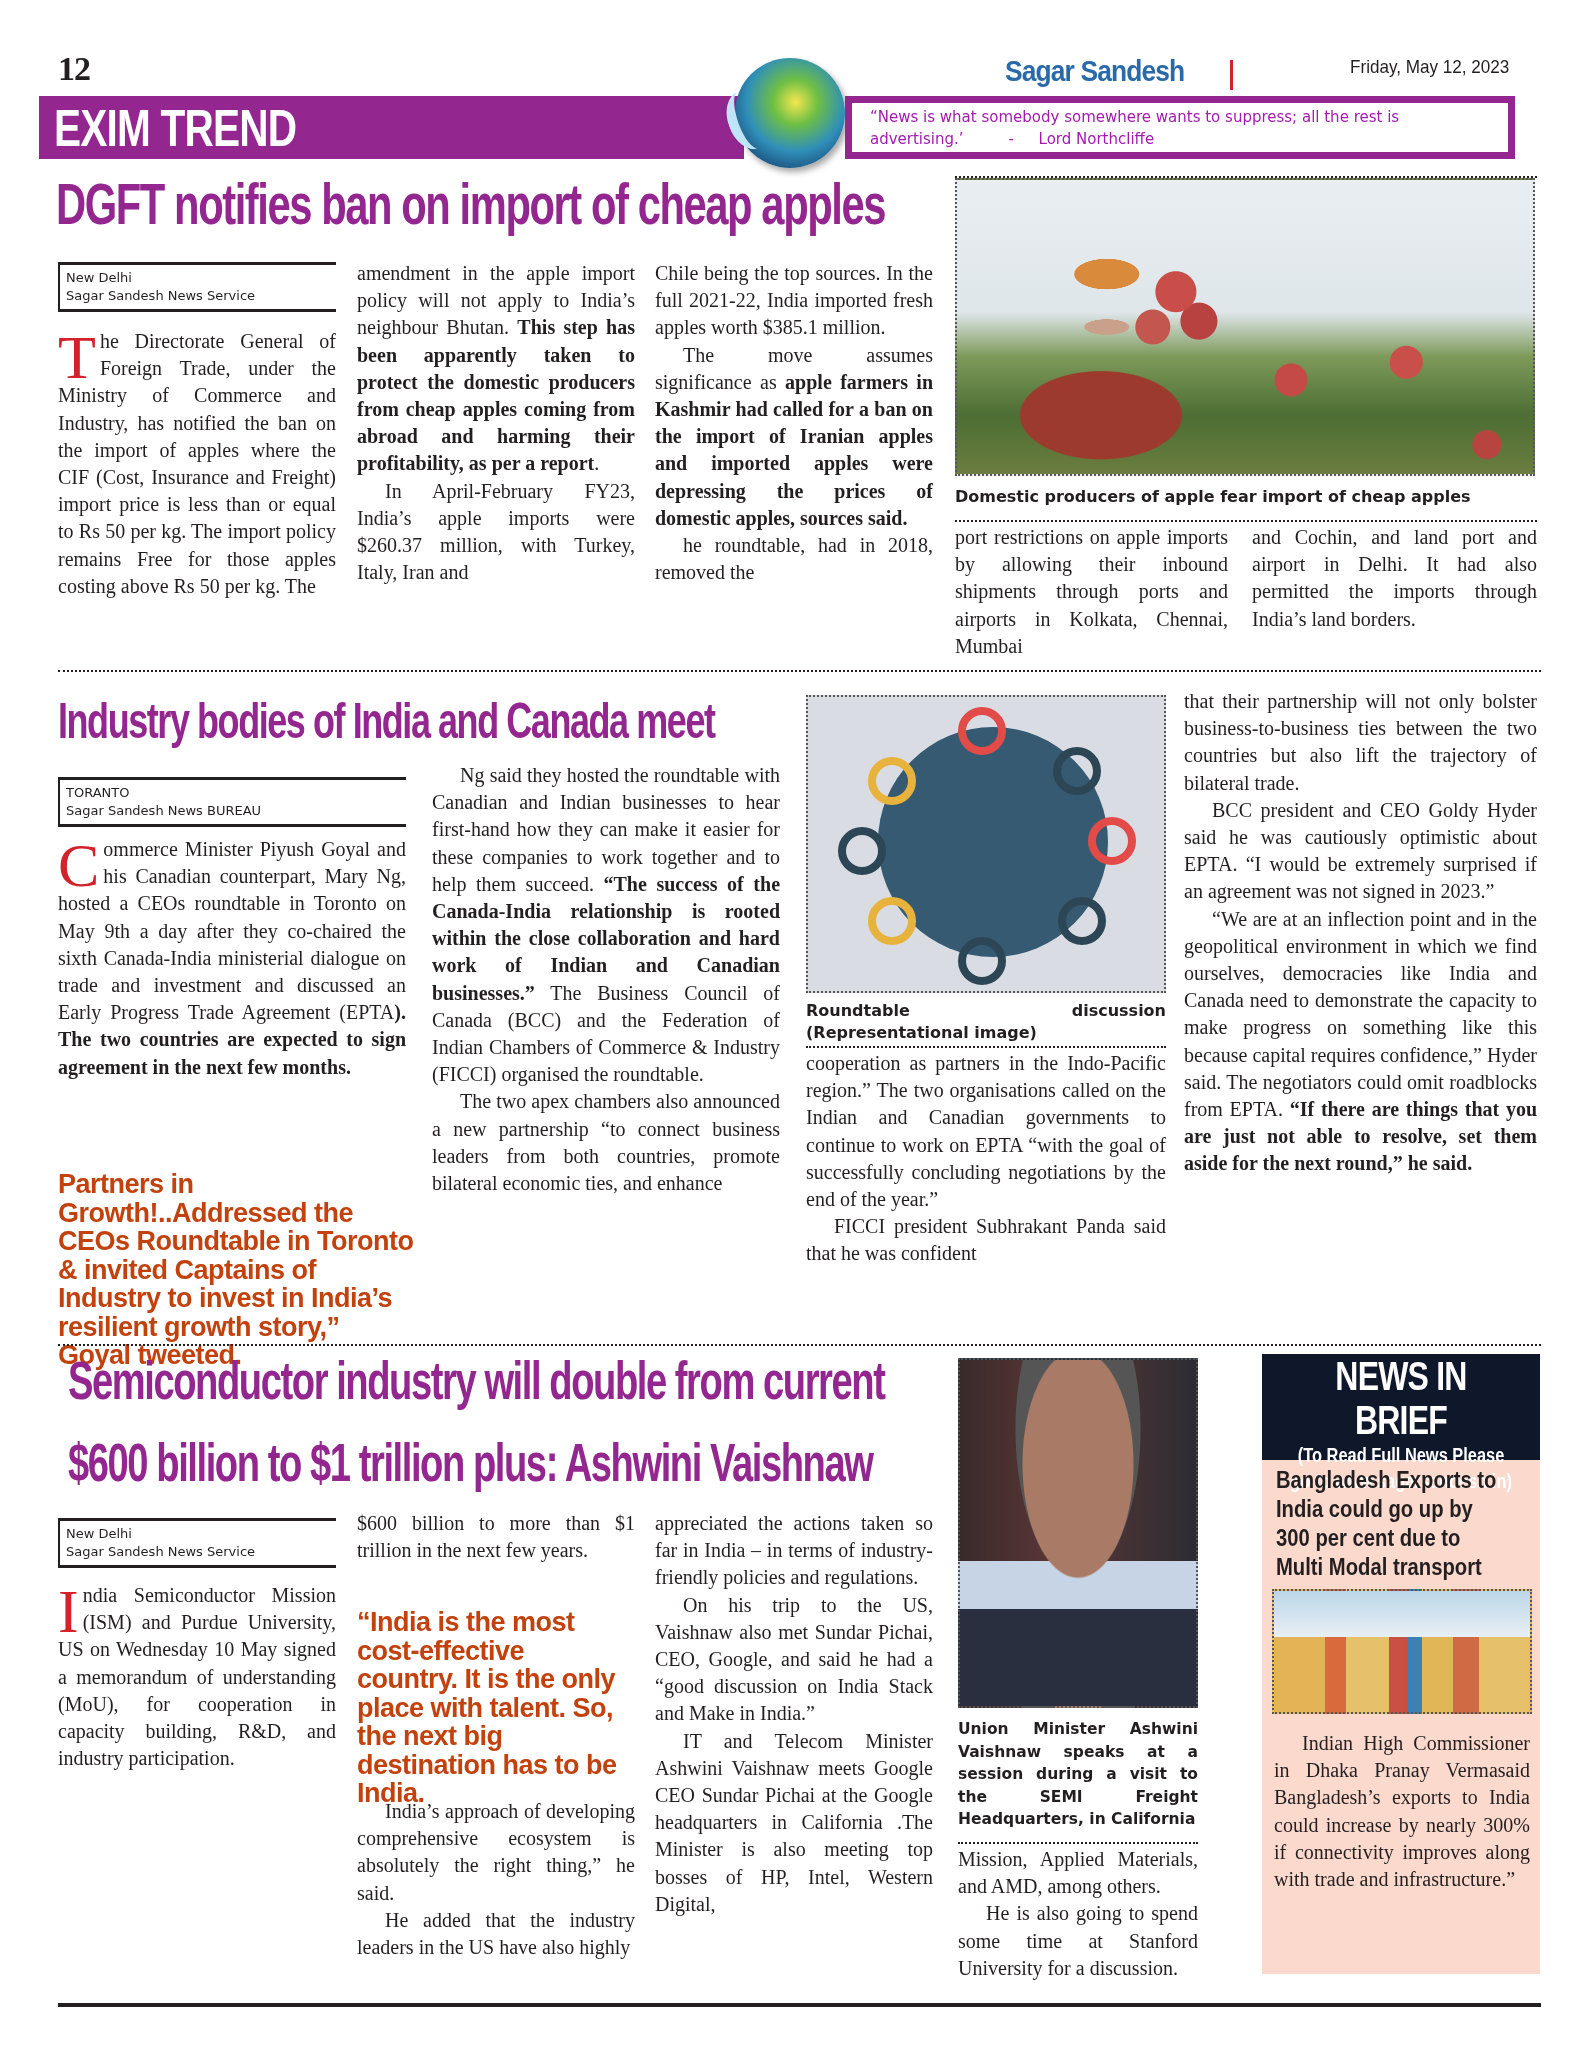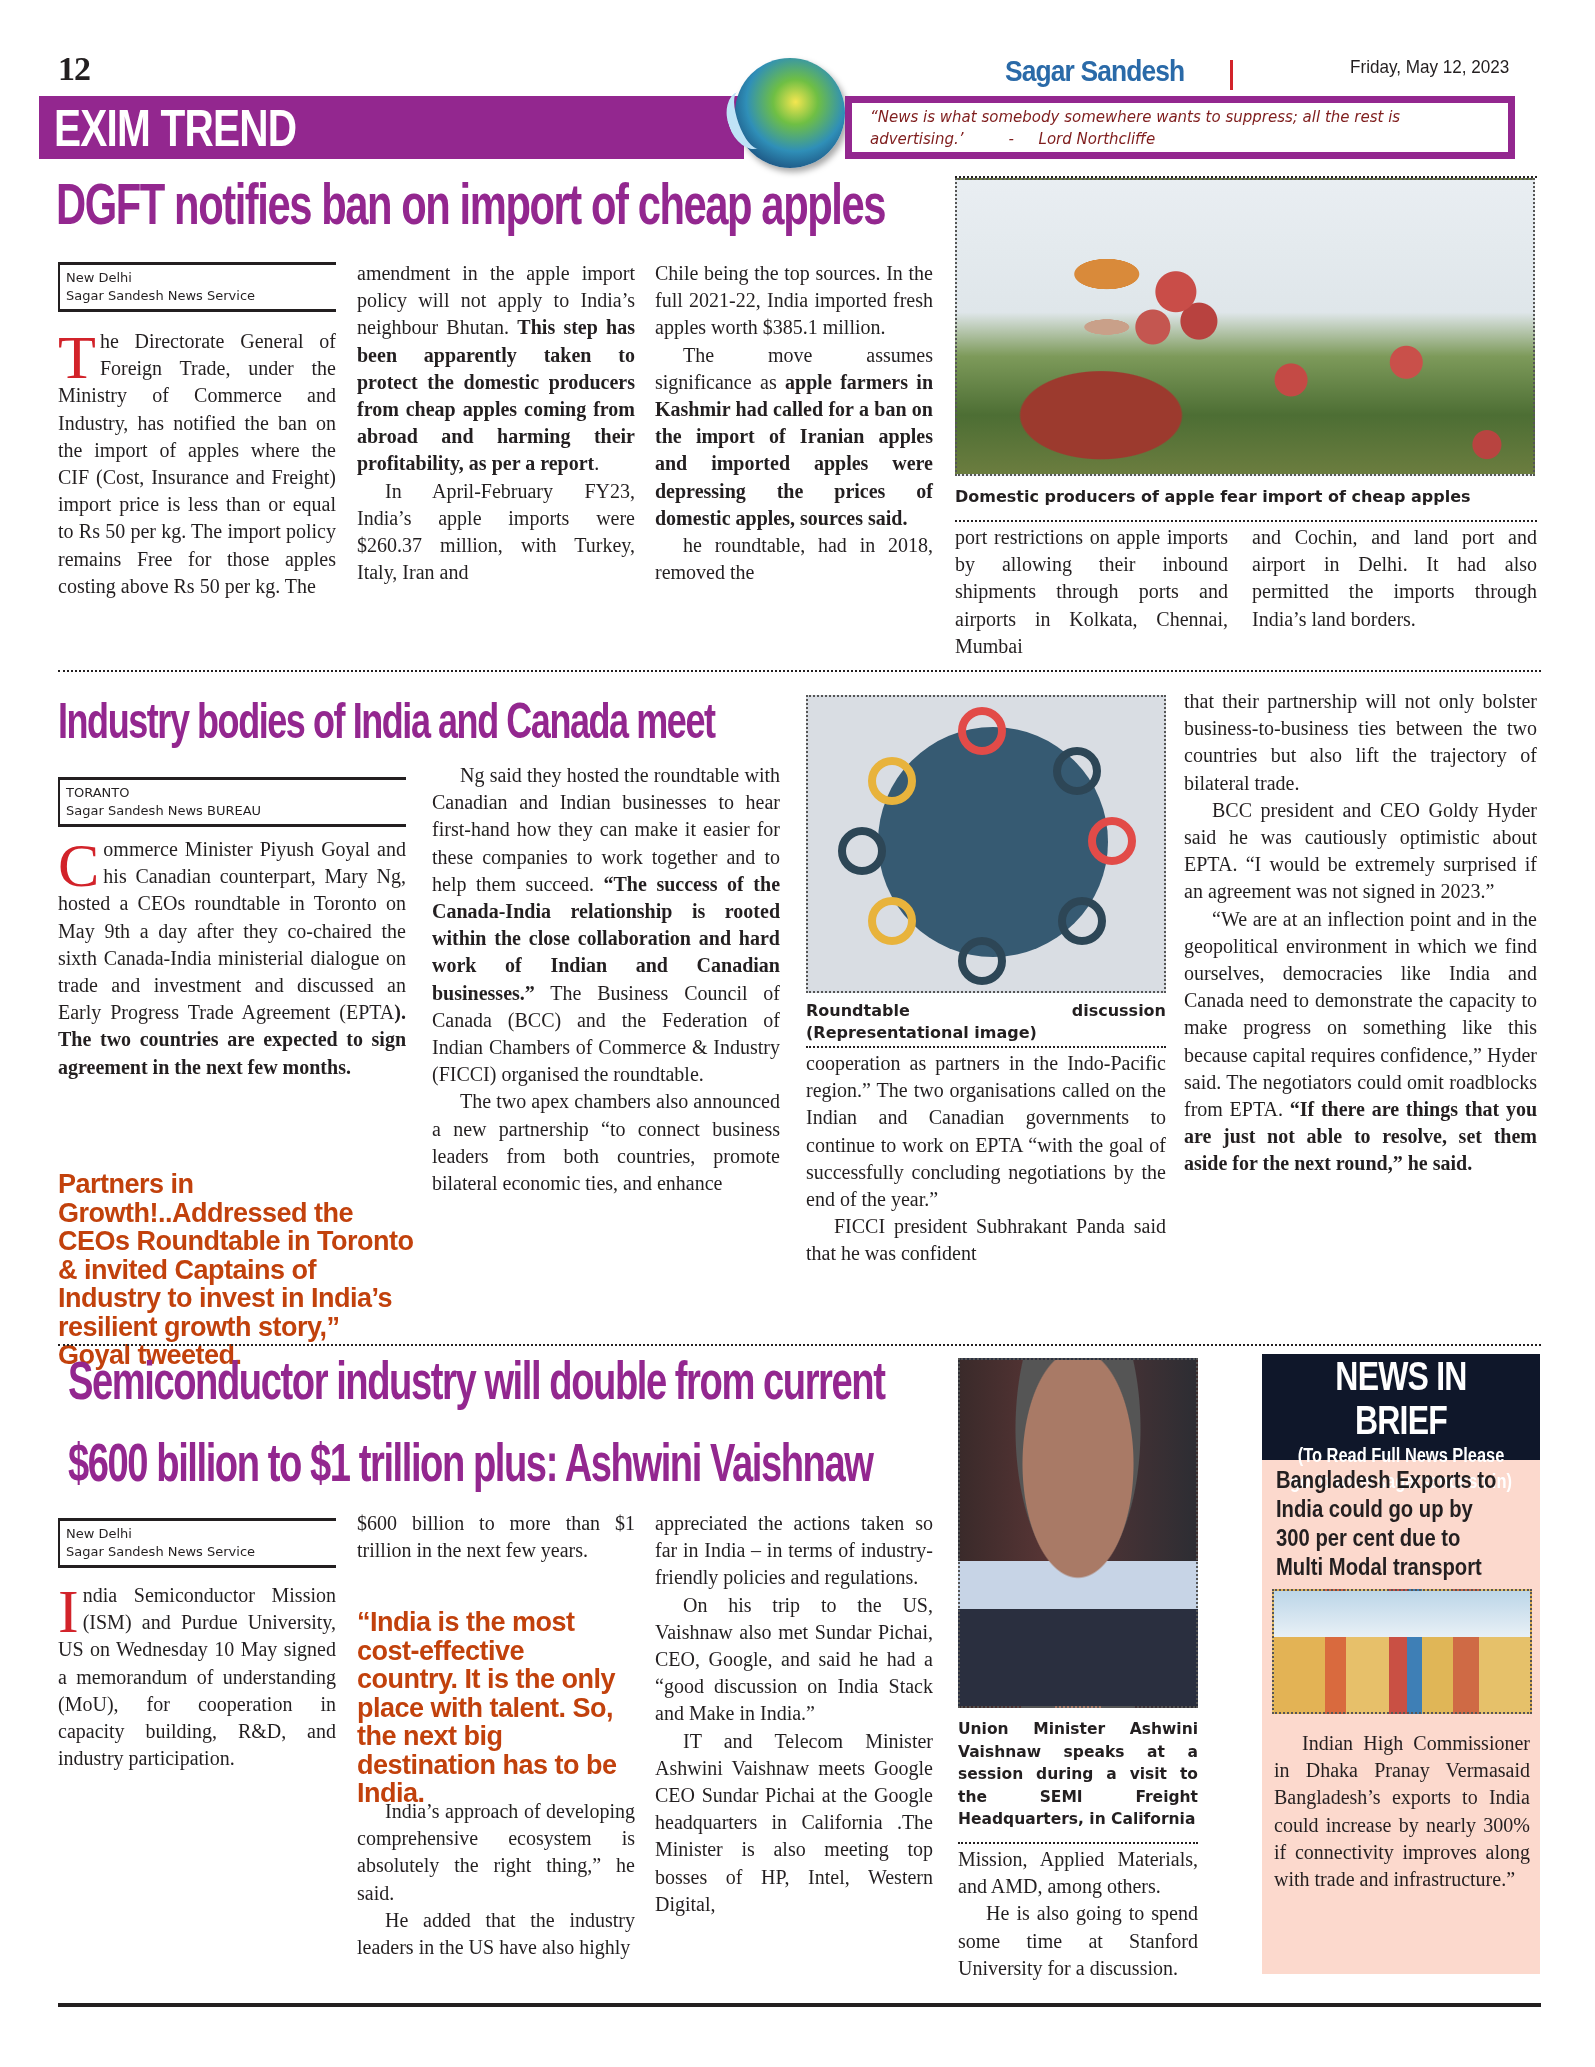--- a/index.html
+++ b/index.html
@@ -13,21 +13,21 @@
   .brand { left: 1005px; top: 54px; font-family: "Liberation Sans", sans-serif; font-weight: bold; font-size: 30px; color: #2a6aa8; letter-spacing: -1px; transform: scaleX(0.88); transform-origin: left; }
   .brand-bar { left: 1230px; top: 60px; width: 3px; height: 30px; background: #d2232a; }
   .date { left: 1350px; top: 56px; font-family: "Liberation Sans", sans-serif; font-size: 19px; color: #231f20; transform: scaleX(0.9); transform-origin: left; }
   .section-band { left: 39px; top: 96px; width: 705px; height: 63px; background: #93278f; }
   .section-title { left: 54px; top: 98px; font-family: "Liberation Sans", sans-serif; font-weight: bold; font-size: 52px; color: #ffffff; transform: scaleX(0.78); transform-origin: left; letter-spacing: -1px; }
   .globe { left: 735px; top: 58px; width: 110px; height: 110px; border-radius: 50%;
     background: radial-gradient(circle at 55% 40%, #f4e650 0%, #6fbf44 25%, #2f8fb8 55%, #1b4e7c 80%, #0f2e4f 100%);
     box-shadow: 3px 4px 6px rgba(0,0,0,0.35); }
   .globe-arrow { left: 728px; top: 90px; width: 40px; height: 60px; border-left: 10px solid #bfe3f7; border-radius: 50% 0 0 50%; transform: rotate(-20deg); }
   .quote-box { left: 845px; top: 96px; width: 670px; height: 63px; border: 7px solid #93278f; background: #fff; padding: 3px 18px; }
-  .quote-text { font-family: "DejaVu Sans", sans-serif; font-style: italic; font-size: 15px; line-height: 22px; color: #7f1d1d; }
+  .quote-text { font-family: "DejaVu Sans", sans-serif; font-size: 15px; line-height: 22px; color: #a21caf; }
   .quote-author { margin-left: 40px; }
 
   
   .headline { font-family: "Liberation Sans", sans-serif; font-weight: bold; color: #93278f; letter-spacing: -2px; transform-origin: left; white-space: nowrap; }
   .h1 { left: 56px; top: 170px; font-size: 58px; transform: scaleX(0.72); }
   .h2 { left: 58px; top: 692px; font-size: 50px; transform: scaleX(0.72); }
   .h3a { left: 68px; top: 1350px; font-size: 53px; transform: scaleX(0.72); }
   .h3b { left: 68px; top: 1432px; font-size: 53px; transform: scaleX(0.72); }
 
   

